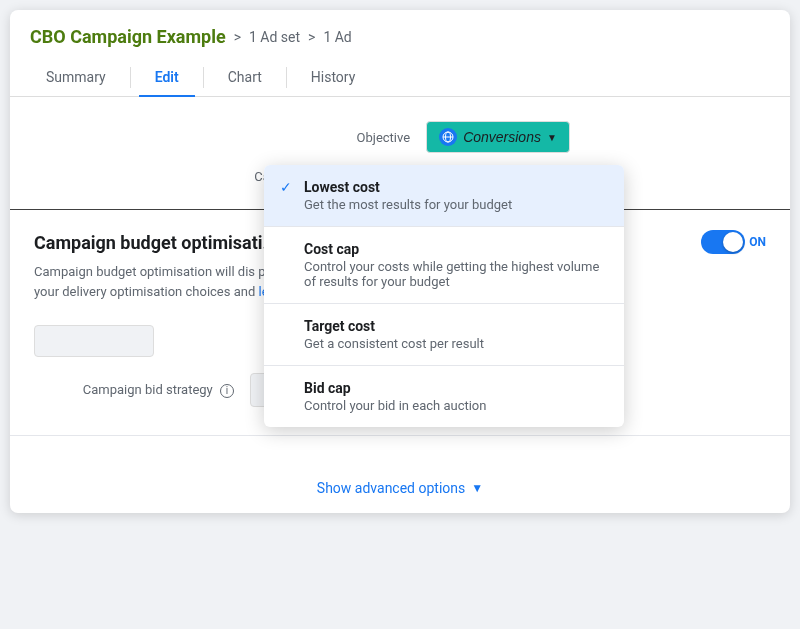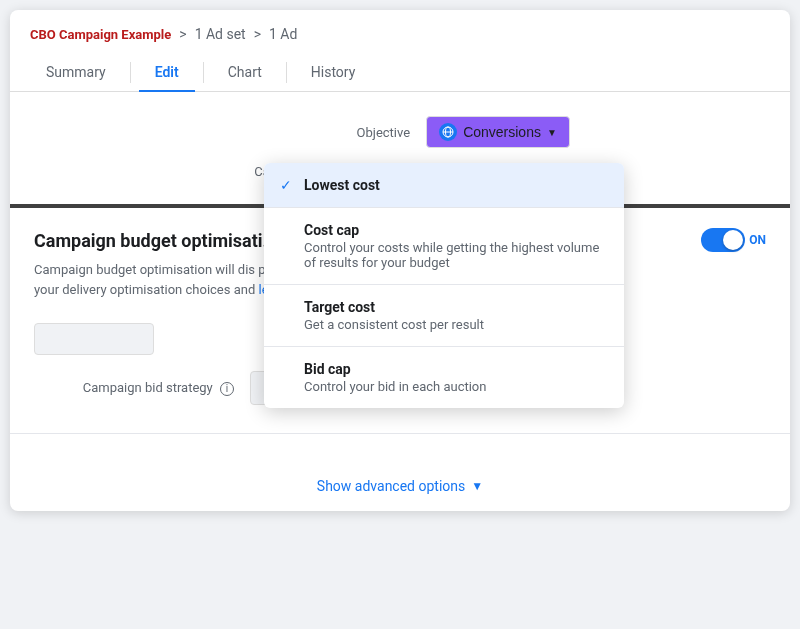--- a/index.html
+++ b/index.html
@@ -24,22 +24,22 @@
       border-bottom: 1px solid #ddd;
     }
     .breadcrumb {
       display: flex;
       align-items: center;
       gap: 8px;
       margin-bottom: 12px;
     }
     .breadcrumb-main {
       font-weight: 700;
-      font-size: 13px;
-      color: #b91c1c;
+      font-size: 18px;
+      color: #4d7c0f;
     }
     .breadcrumb-sep {
       color: #606770;
       font-size: 14px;
     }
     .breadcrumb-item {
       font-size: 14px;
       color: #606770;
     }
     .tabs {
@@ -63,21 +63,21 @@
       width: 1px;
       background: #ddd;
       margin: 8px 0;
       align-self: stretch;
     }
     .content {
       padding: 0;
     }
     .section {
       padding: 16px 16px;
-      border-bottom: 4px solid #404040;
+      border-bottom: 1px solid #404040;
     }
     .field-row {
       display: flex;
       align-items: center;
       justify-content: center;
       gap: 16px;
       padding: 8px 0;
     }
     .field-label {
       font-size: 13px;
@@ -90,24 +90,25 @@
       align-items: center;
       gap: 6px;
     }
     .dropdown-btn {
       display: flex;
       align-items: center;
       gap: 6px;
       padding: 6px 12px;
       border: 1px solid #ddd;
       border-radius: 4px;
-      background: #8b5cf6;
+      background: #14b8a6;
       cursor: pointer;
       font-size: 14px;
       color: #1c1e21;
+      font-style: italic;
     }
     .link-optional {
       font-size: 14px;
       color: #1877f2;
       cursor: pointer;
     }
     .link-optional span {
       color: #606770;
     }
     .campaign-budget-section {
@@ -378,20 +379,21 @@
             <span class="chevron">▼</span>
           </button>
 
           <div class="dropdown-menu">
 
             <div class="dropdown-item selected">
               <div class="dropdown-item-header">
                 <span class="check-mark">✓</span>
                 <span class="dropdown-item-title">Lowest cost</span>
               </div>
+              <div class="dropdown-item-desc" style="padding-left:24px;">Get the most results for your budget</div>
             </div>
 
             <div class="dropdown-item">
               <div class="dropdown-item-header">
                 <span class="check-mark" style="visibility:hidden;">✓</span>
                 <span class="dropdown-item-title">Cost cap</span>
               </div>
               <div class="dropdown-item-desc" style="padding-left:24px;">Control your costs while getting the highest volume of results for your budget</div>
             </div>
 

